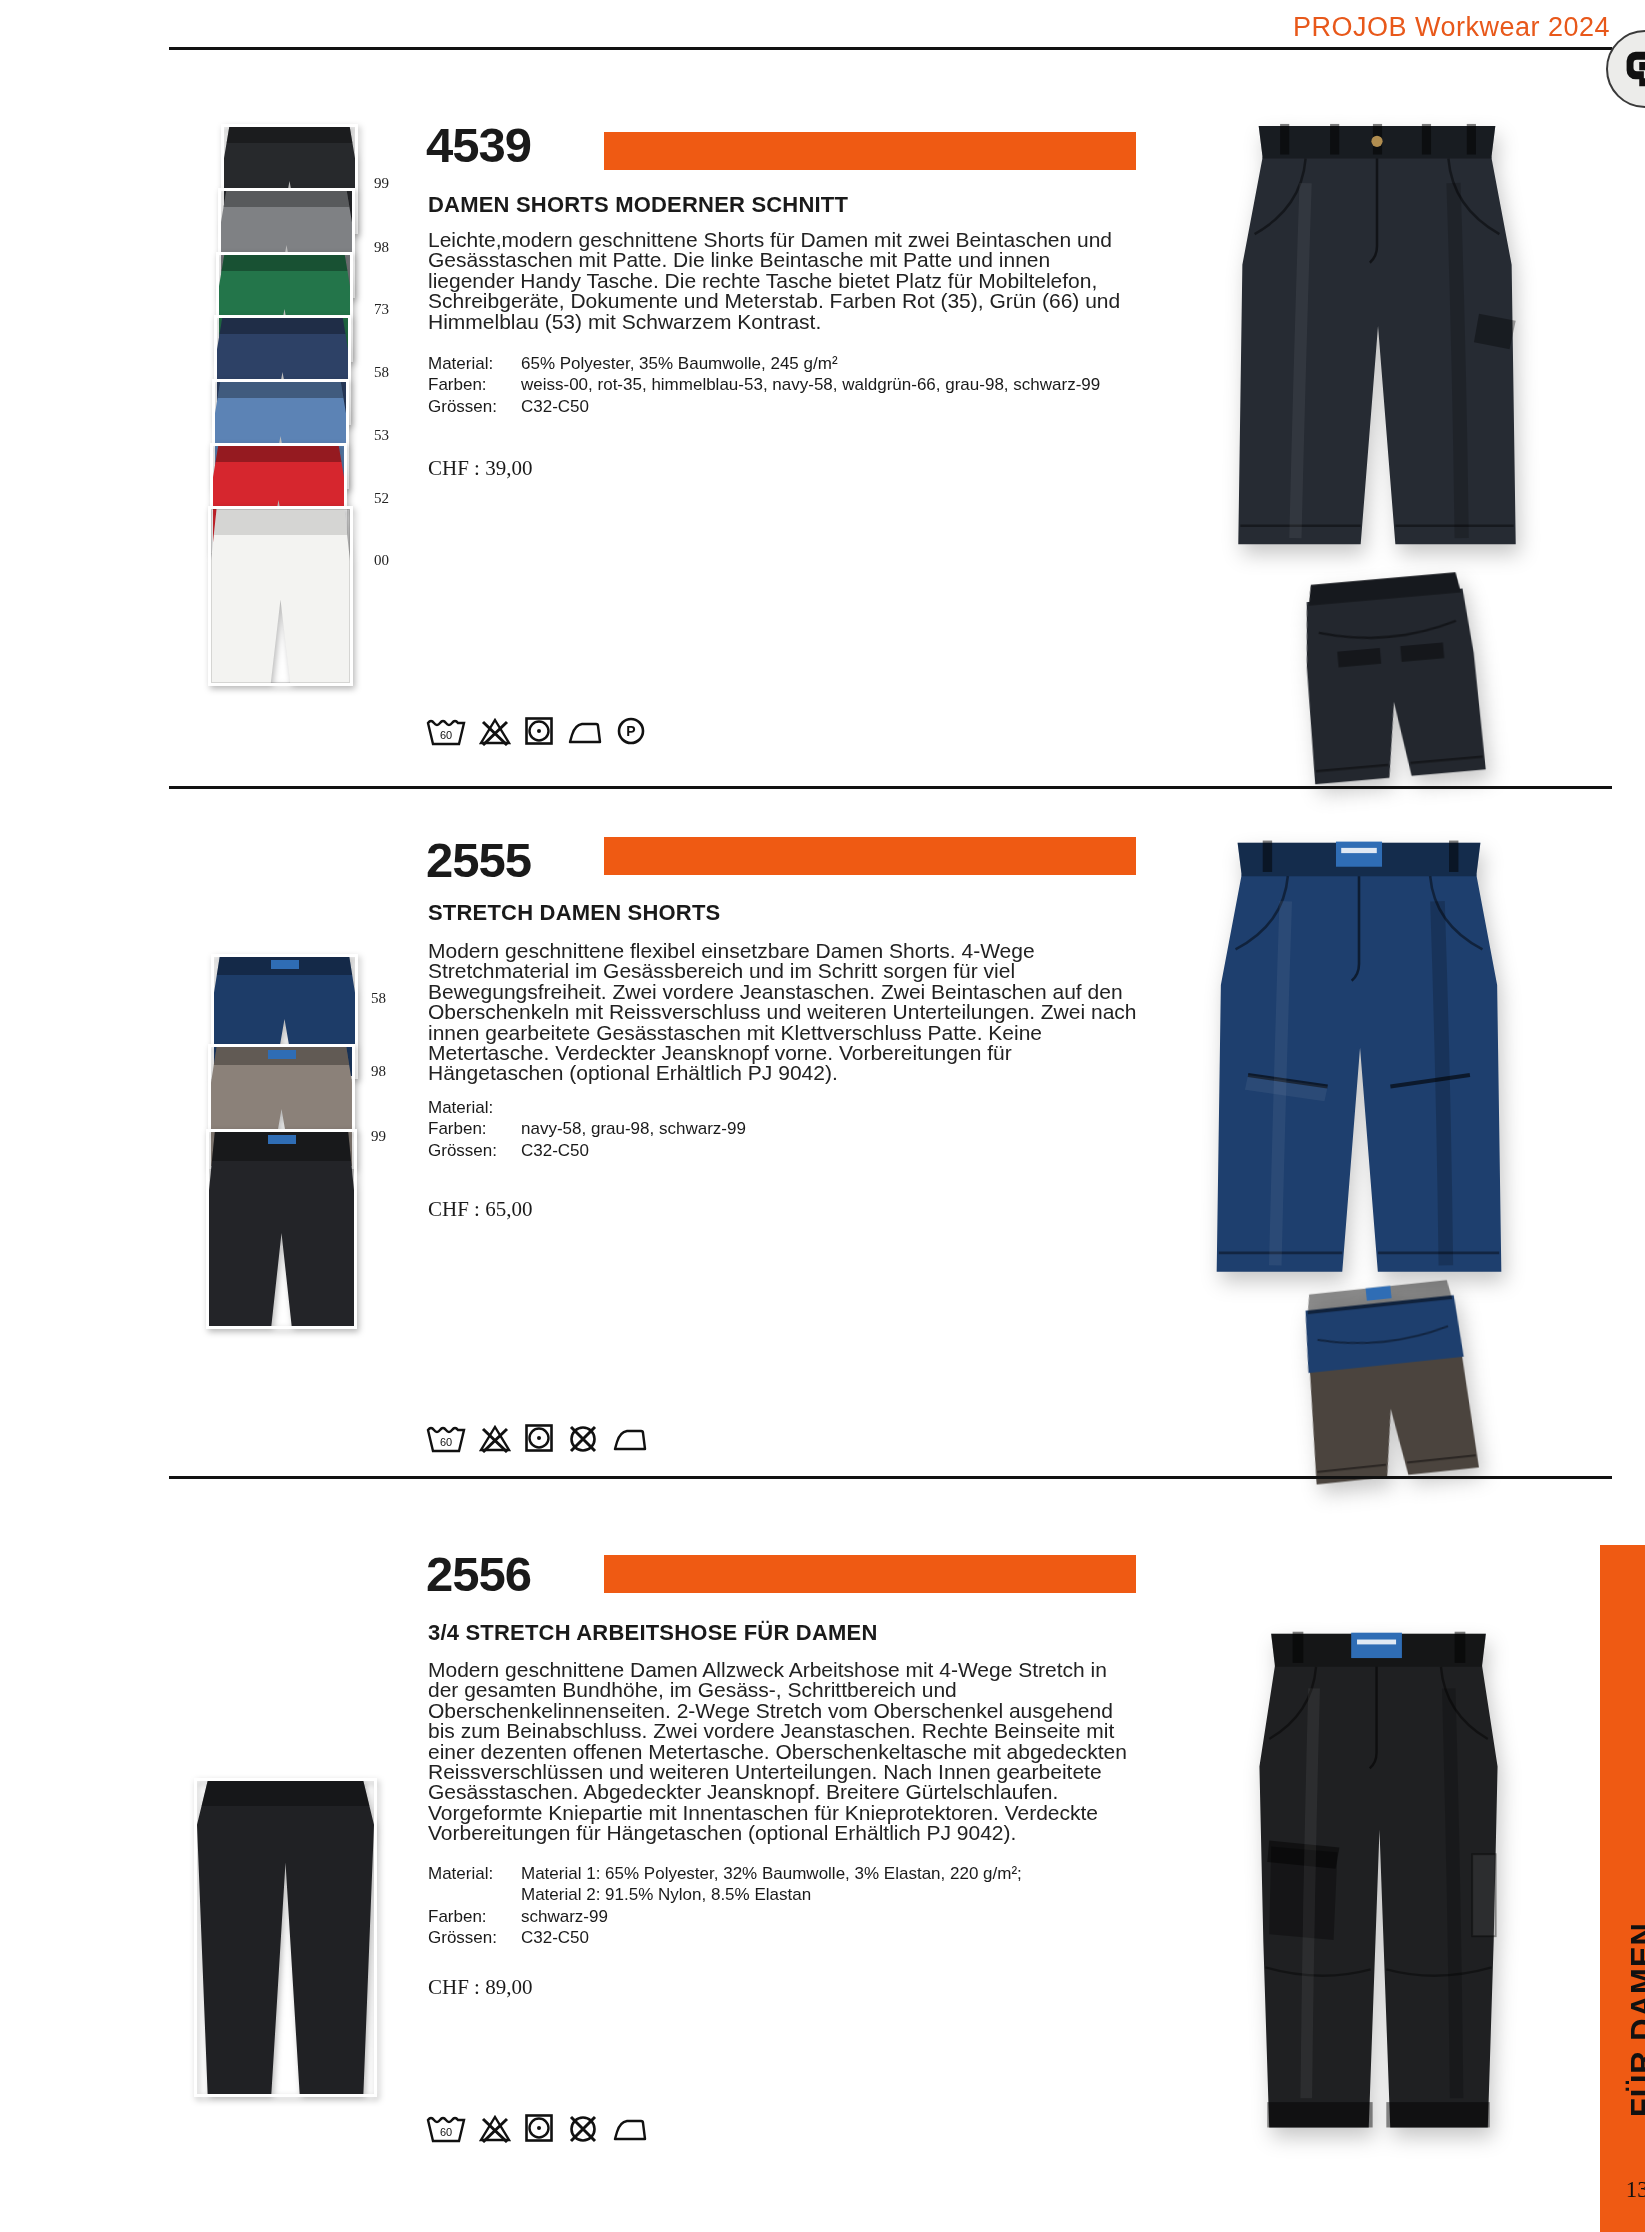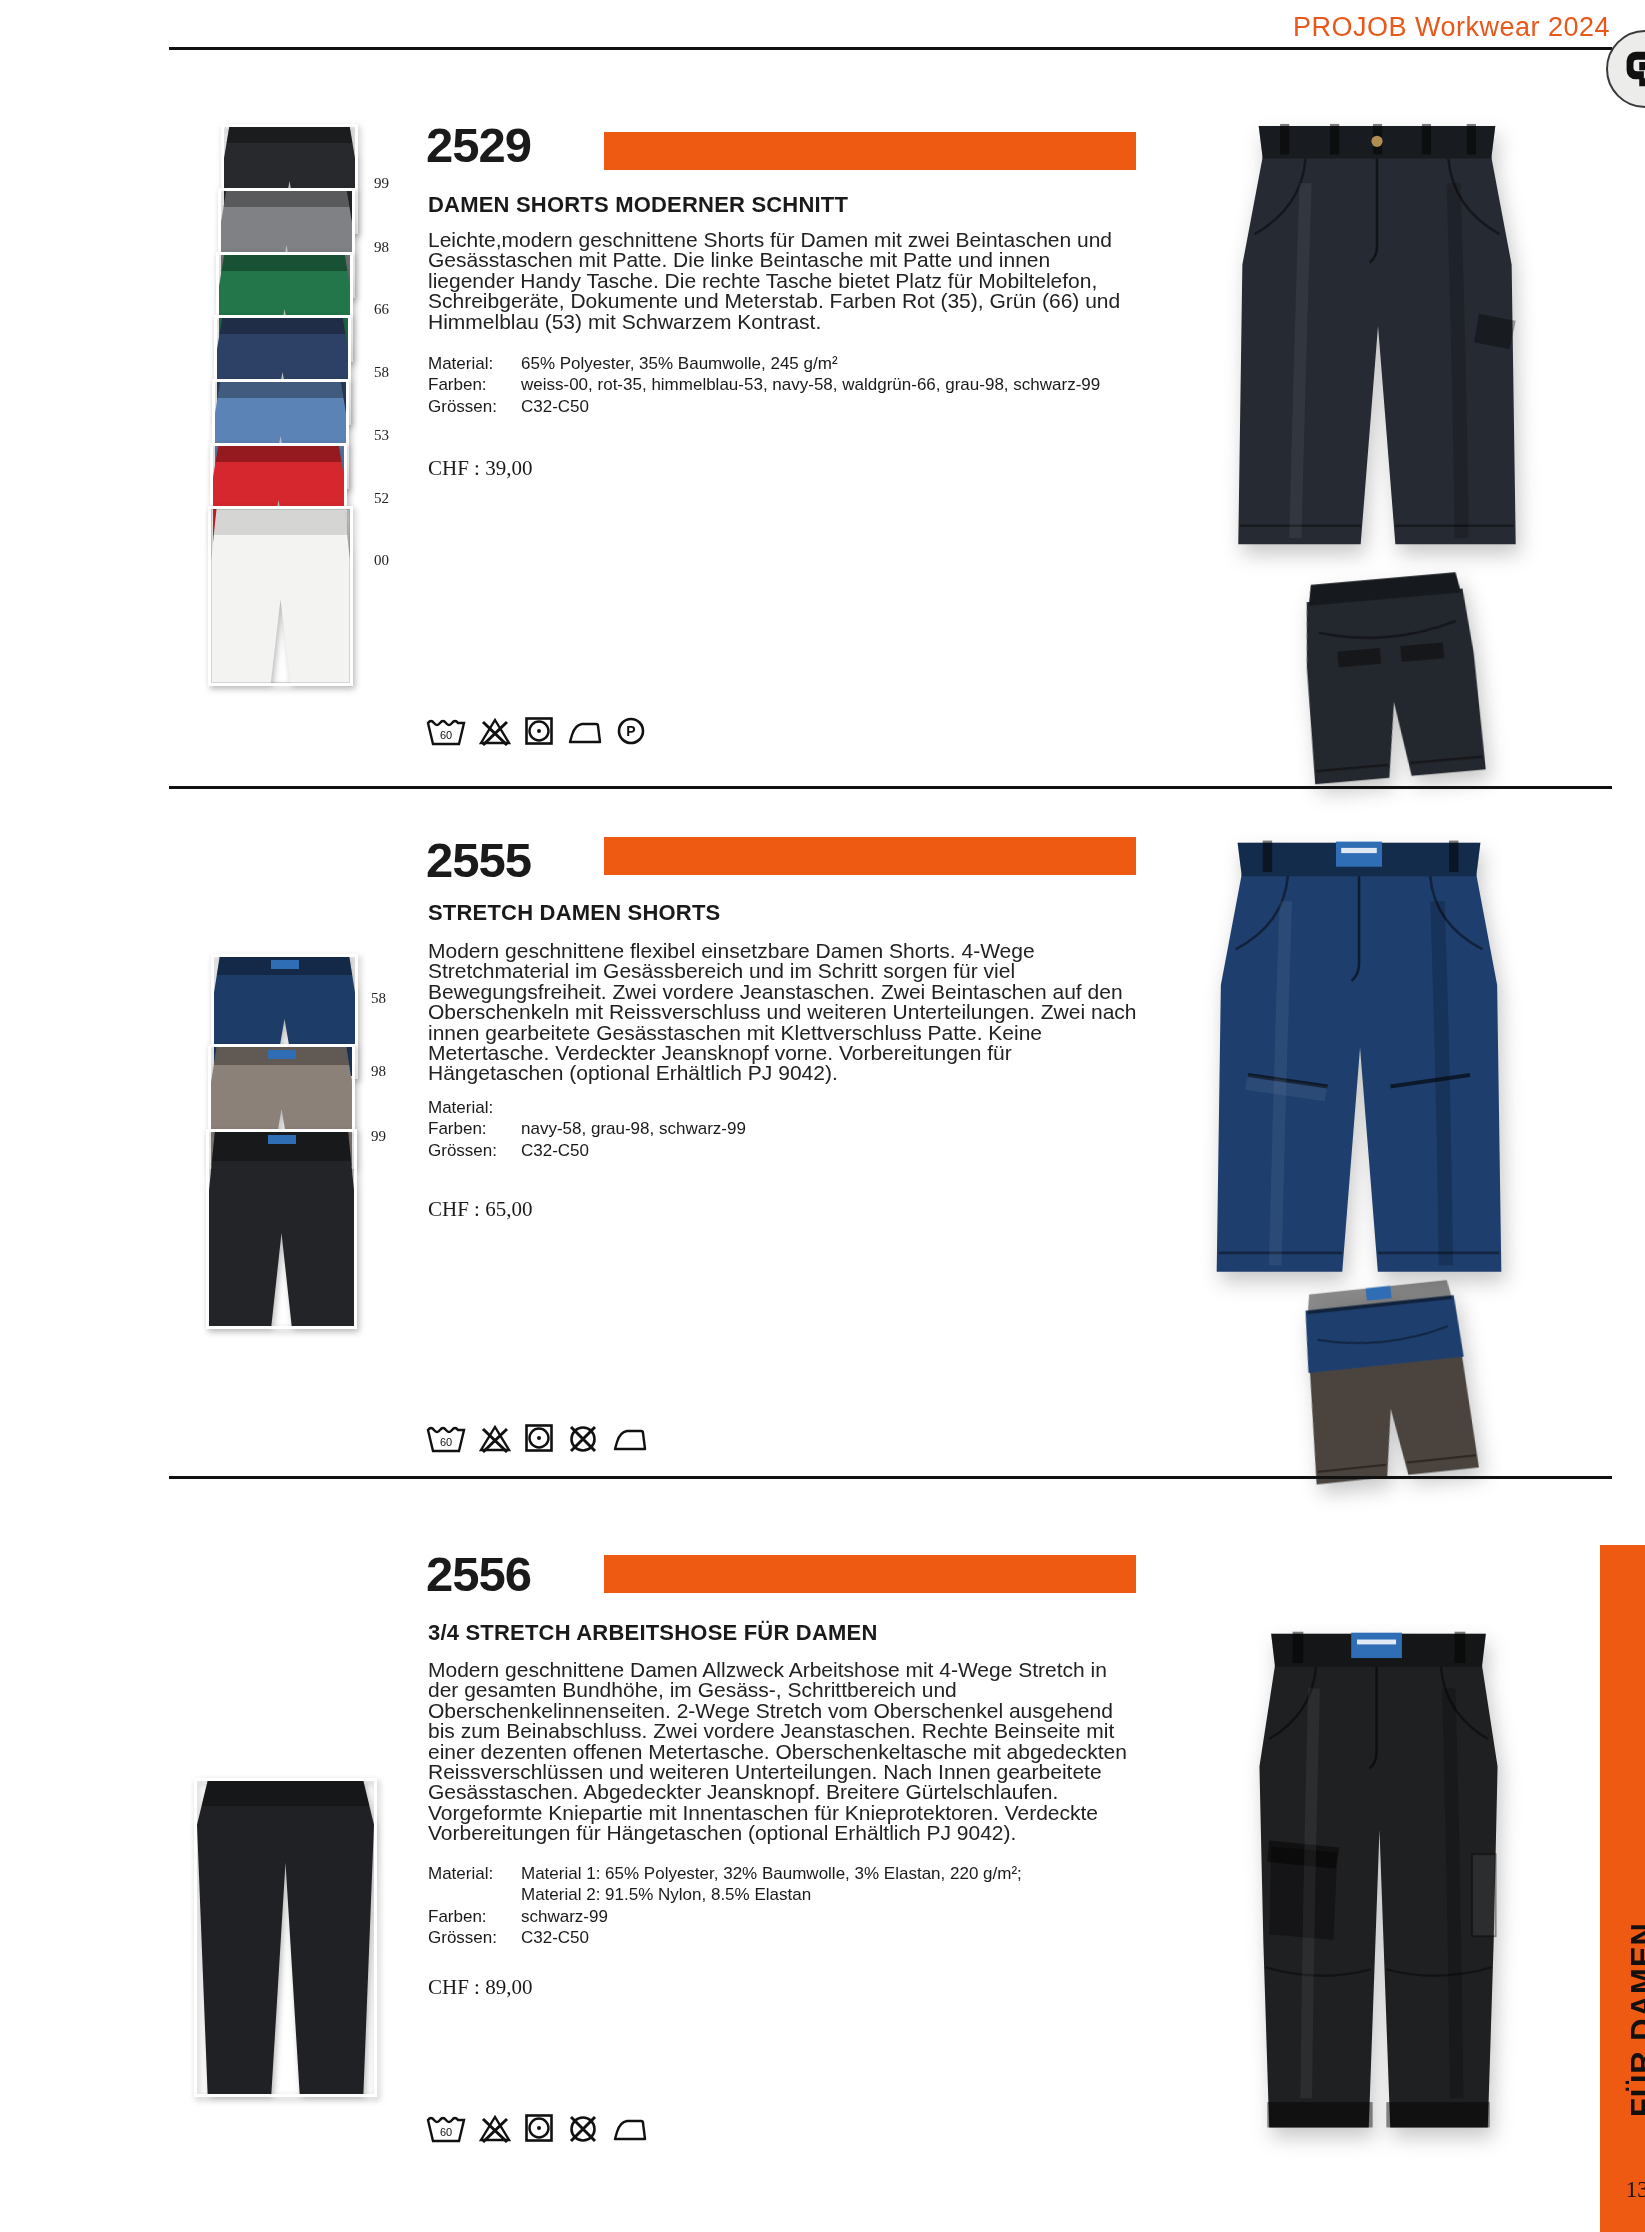--- a/index.html
+++ b/index.html
@@ -58,21 +58,21 @@
 
   <div class="header-title" style="color: rgb(232, 88, 26);">PROJOB Workwear 2024</div>
   <div class="header-rule"></div>
   <div class="logo">
     <svg width="46" height="46" viewBox="0 0 40 40">
       <path d="M25,5 H12 a8,8 0 0 0 -8,8 v8 a8,8 0 0 0 8,8 h7 v-7 h-6 a3,3 0 0 1 -3,-3 v-4 a3,3 0 0 1 3,-3 h12 Z" fill="#111"></path>
       <path d="M15,14 h13 a8,8 0 0 1 8,8 v5 a8,8 0 0 1 -8,8 H15 v-7 h12 a3,3 0 0 0 3,-3 v-1 a3,3 0 0 0 -3,-3 h-12 Z" fill="#111"></path>
     </svg>
   </div>
 
-  <div class="code abs" style="left:386px;top:121px;">2529</div>
+  <div class="code abs" style="left:386px;top:121px;">4539</div>
   <div class="bar" style="top: 132px; background-color: rgb(239, 90, 19);"></div>
   <div class="ptitle" style="top:192px;">DAMEN SHORTS MODERNER SCHNITT</div>
   <div class="pdesc" style="top:230px;">Leichte,modern geschnittene Shorts für Damen mit zwei Beintaschen und Gesässtaschen mit Patte. Die linke Beintasche mit Patte und innen liegender Handy Tasche. Die rechte Tasche bietet Platz für Mobiltelefon, Schreibgeräte, Dokumente und Meterstab. Farben Rot (35), Grün (66) und Himmelblau (53) mit Schwarzem Kontrast.</div>
   <div class="specs" style="top:353px;">
     <div class="spec-row">
       <div class="spec-label">Material:</div>
       <div class="spec-value">65% Polyester, 35% Baumwolle, 245 g/m²</div>
     </div>
     <div class="spec-row">
       <div class="spec-label">Farben:</div>
@@ -115,21 +115,21 @@
         <div class="band"></div>
       </div>
     </div>
   <div class="swatch" style="left:171px;top:509px;width:139px;height:174px;z-index:7;box-shadow:inset 0 0 0 1px rgba(0,0,0,.15);">
     <div class="shape" style="box-shadow: rgba(0, 0, 0, 0.12) 0px 0px 0px 1px inset; background-color: rgb(243, 243, 241);">
         <div class="band" style="background:rgba(0,0,0,.12);"></div>
       </div>
     </div>
   <div class="swatch-label" style="left:334px;top:175px;">99</div>
   <div class="swatch-label" style="left:334px;top:239px;">98</div>
-  <div class="swatch-label" style="left:334px;top:301px;">66</div>
+  <div class="swatch-label" style="left:334px;top:301px;">73</div>
   <div class="swatch-label" style="left:334px;top:364px;">58</div>
   <div class="swatch-label" style="left:334px;top:427px;">53</div>
   <div class="swatch-label" style="left:334px;top:490px;">52</div>
   <div class="swatch-label" style="left:334px;top:552px;">00</div>
 
   <div class="care-row" style="top:716px;">
       <svg width="40" height="30" viewBox="0 0 40 30">
     <path d="M2,7 Q5,3 8,7 Q11,11 14,7 Q17,3 20,7 Q23,11 26,7 Q29,3 32,7 L38,7 L33,28 L7,28 Z" fill="none" stroke="#111" stroke-width="2.4"></path>
     <text x="20" y="23" text-anchor="middle" font-size="11" font-family="Liberation Sans,sans-serif" fill="#111">60</text>
   </svg>

